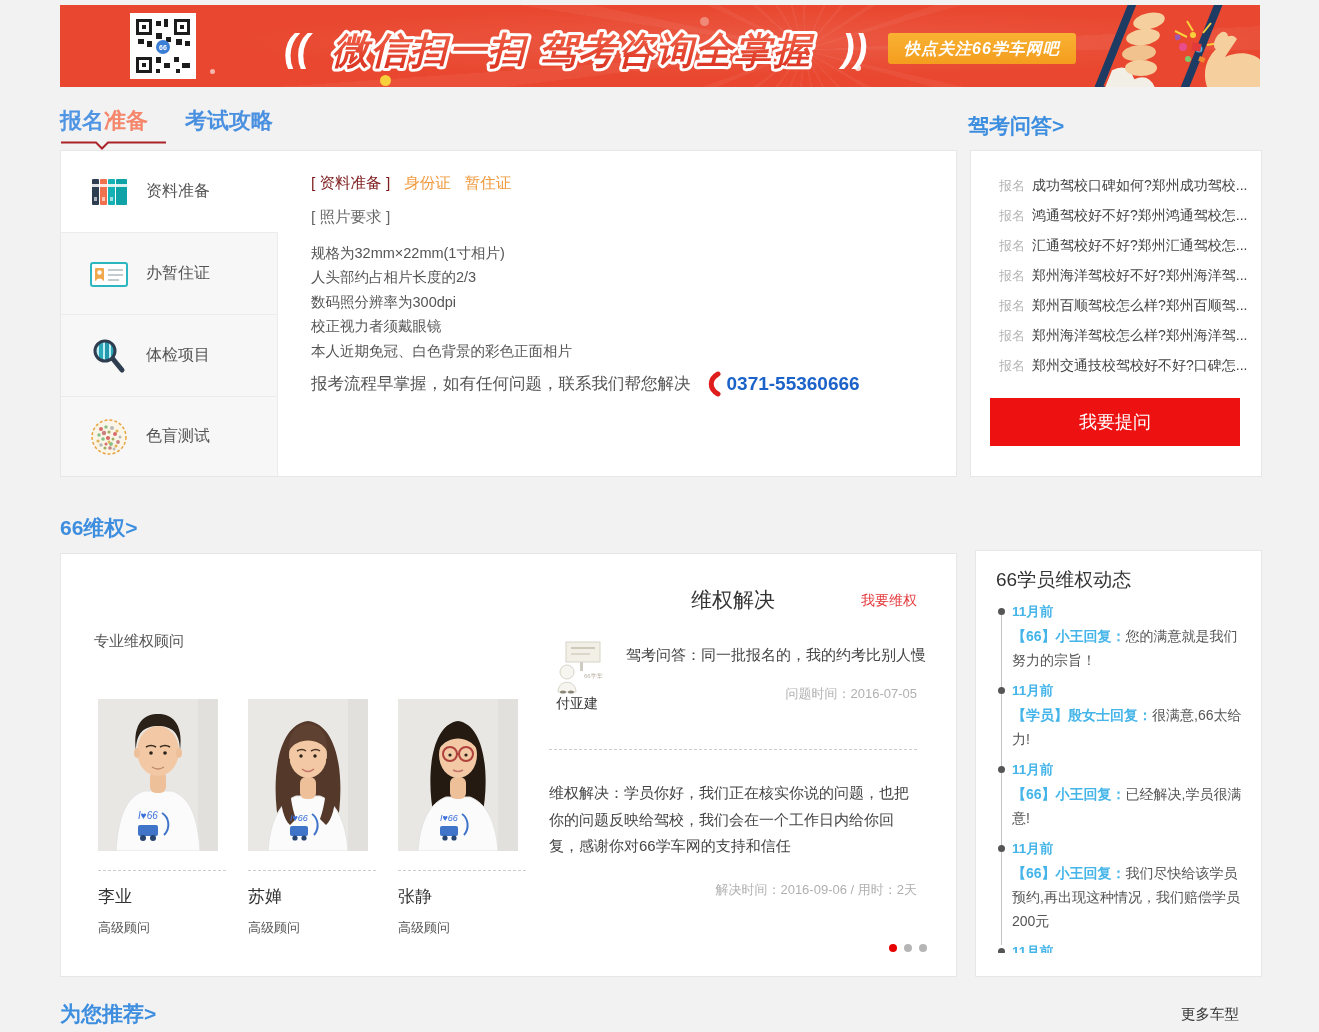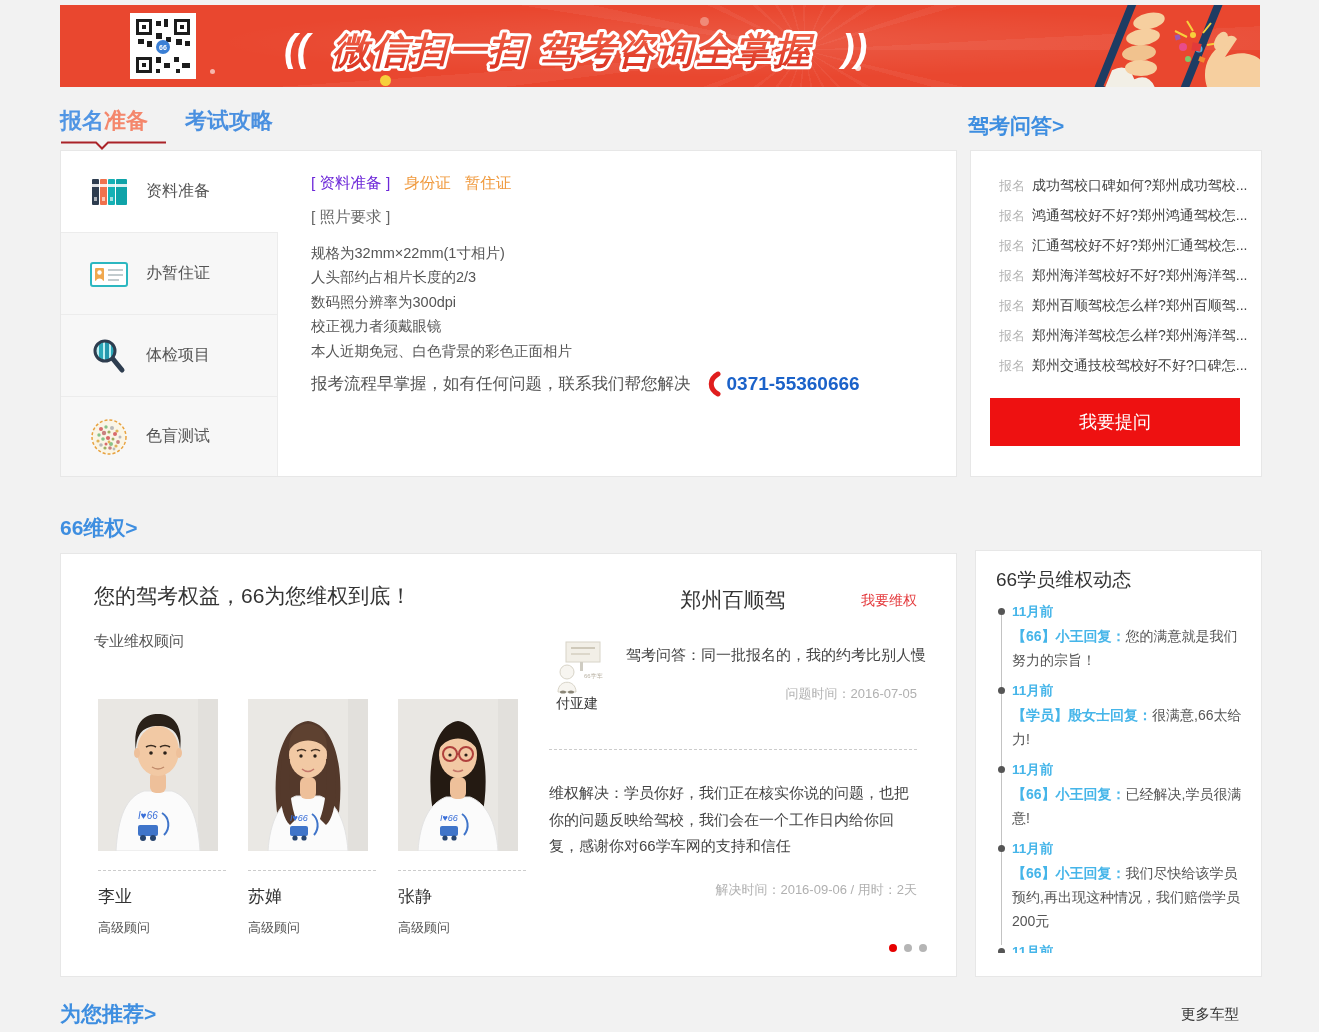--- a/index.html
+++ b/index.html
@@ -54,21 +54,21 @@
   .side-item {
     height:82px; display:flex; align-items:center; padding-left:28px;
     border-bottom:1px solid #ececec; cursor:pointer;
   }
   .side-item:last-child { height:79px; border-bottom:none; }
   .side-item.gray { background:#f7f7f7; border-right:1px solid #ececec; }
   .side-icon { width:40px; height:40px; flex:0 0 40px; }
   .side-label { margin-left:17px; font-size:16px; color:#555; white-space:nowrap; }
 
   .prep-row1 { position:absolute; left:250px; top:22px; display:flex; gap:14px; font-size:15.5px; white-space:nowrap; }
-  .label-bracket { color:#6d28d9; }
+  .label-bracket { color:#7f1d1d; }
   .orange-link { color:#f09a3e; cursor:pointer; }
   .prep-row2 { position:absolute; left:250px; top:56px; color:#666; font-size:15.5px; white-space:nowrap; }
   .specs { position:absolute; left:250px; top:90px; font-size:14.5px; color:#555; line-height:24.4px; white-space:nowrap; }
   .contact { position:absolute; left:250px; top:220px; display:flex; align-items:center; white-space:nowrap; }
   .contact-text { font-size:16.5px; color:#555; }
   .phone-icon { margin:0 6px 0 14px; }
   .phone-number { font-size:19px; font-weight:bold; color:#1b62c9; cursor:pointer; }
 
   
   .qa-heading { position:absolute; left:968px; top:112px; font-size:21px; font-weight:bold; color:#3e8ee0; cursor:pointer; white-space:nowrap; }
@@ -172,20 +172,21 @@
       <linearGradient id="sg" x1="0" y1="0" x2="0" y2="1">
         <stop offset="0" stop-color="#f2654a"></stop>
           <stop offset="1" stop-color="#d92f1f"></stop>
       </linearGradient>
     </defs>
     <text x="2" y="50" font-size="38" font-style="italic" font-weight="bold" fill="#fff">((</text>
     <text x="50" y="52" font-size="37" font-style="italic" font-weight="bold" fill="url(#sg)" stroke="#fff" stroke-width="6" paint-order="stroke" stroke-linejoin="round" letter-spacing="2">微信扫一扫 驾考咨询全掌握</text>
     <text x="560" y="50" font-size="38" font-style="italic" font-weight="bold" fill="#fff">))</text>
   </svg>
 
+  <div class="banner-cta">快点关注66学车网吧</div>
 
   <svg class="banner-phone" width="190" height="82" viewBox="0 0 190 82">
     <g transform="translate(72,-48) rotate(22)">
       <rect width="88" height="152" rx="14" fill="#1e3c63"></rect>
       <rect x="8" y="16" width="72" height="120" fill="#e9472f"></rect>
       <circle cx="44" cy="144" r="5" fill="#9fb3c8"></circle>
       <path d="M10,118 q12,-14 24,0 q12,-12 24,2 q10,-8 14,4 l0,12 l-62,0 Z" fill="#f2efe6"></path>
     </g>
     <g>
       <circle cx="118" cy="30" r="3" fill="#f7d03c"></circle>
@@ -334,21 +335,20 @@
     <div class="qa-item"><span class="qa-tag">报名</span><span>郑州海洋驾校好不好?郑州海洋驾...</span></div>
     <div class="qa-item"><span class="qa-tag">报名</span><span>郑州百顺驾校怎么样?郑州百顺驾...</span></div>
     <div class="qa-item"><span class="qa-tag">报名</span><span>郑州海洋驾校怎么样?郑州海洋驾...</span></div>
     <div class="qa-item"><span class="qa-tag">报名</span><span>郑州交通技校驾校好不好?口碑怎...</span></div>
   </div>
   <div class="ask-button">我要提问</div>
 </div>
 
 <div class="rights-heading">66维权&gt;</div>
 <div class="panel panel-rights">
-  <div class="rights-title">您的驾考权益，66为您维权到底！</div>
   <div class="rights-subtitle">专业维权顾问</div>
 
   <div class="consultant c1">
     <svg class="photo" viewBox="0 0 120 152">
       <rect width="120" height="152" fill="#e9e7e3"></rect>
         <rect x="100" width="20" height="152" fill="#e2e0dc"></rect>
       <path d="M18,152 C20,118 28,98 46,92 L74,92 C92,98 100,118 102,152 Z" fill="#fbfbfb" stroke="#e3e3e3"></path>
       <rect x="52" y="72" width="16" height="22" rx="6" fill="#eec09a"></rect>
       <ellipse cx="60" cy="52" rx="21" ry="25" fill="#f2c9a4"></ellipse>
       <path d="M38,52 C34,22 48,15 60,15 C72,15 86,22 82,52 C82,34 74,27 60,27 C46,27 38,34 38,52 Z" fill="#2a2119"></path>
@@ -415,21 +415,21 @@
       <circle cx="47" cy="139" r="2.6" fill="#28456f"></circle>
         <circle cx="56" cy="139" r="2.6" fill="#28456f"></circle>
       <path d="M66,136 C72,129 70,119 64,115" stroke="#3f74c9" stroke-width="2" fill="none"></path>
     </svg>
     <div class="dash"></div>
     <div class="name">张静</div>
     <div class="role">高级顾问</div>
   </div>
 
   <div class="case-col">
-    <div class="case-heading">郑州百顺驾</div>
+    <div class="case-heading">维权解决</div>
     <div class="case-action">我要维权</div>
 
     <svg class="case-avatar" width="50" height="54" viewBox="0 0 50 54">
       <rect x="12" y="2" width="34" height="20" fill="#f2efe7" stroke="#d8d4c8"></rect>
       <line x1="17" y1="8" x2="41" y2="8" stroke="#cfc9ba" stroke-width="2"></line>
       <line x1="17" y1="14" x2="36" y2="14" stroke="#dcd7ca" stroke-width="2"></line>
       <rect x="26" y="22" width="3" height="9" fill="#cfccc2"></rect>
       <circle cx="13" cy="32" r="7" fill="#f7f5f0" stroke="#d8d4c8"></circle>
       <path d="M4,52 C4,39 22,39 22,52 Z" fill="#f7f5f0" stroke="#d8d4c8"></path>
       <ellipse cx="9" cy="52" rx="3" ry="1.6" fill="#8a8577"></ellipse>

